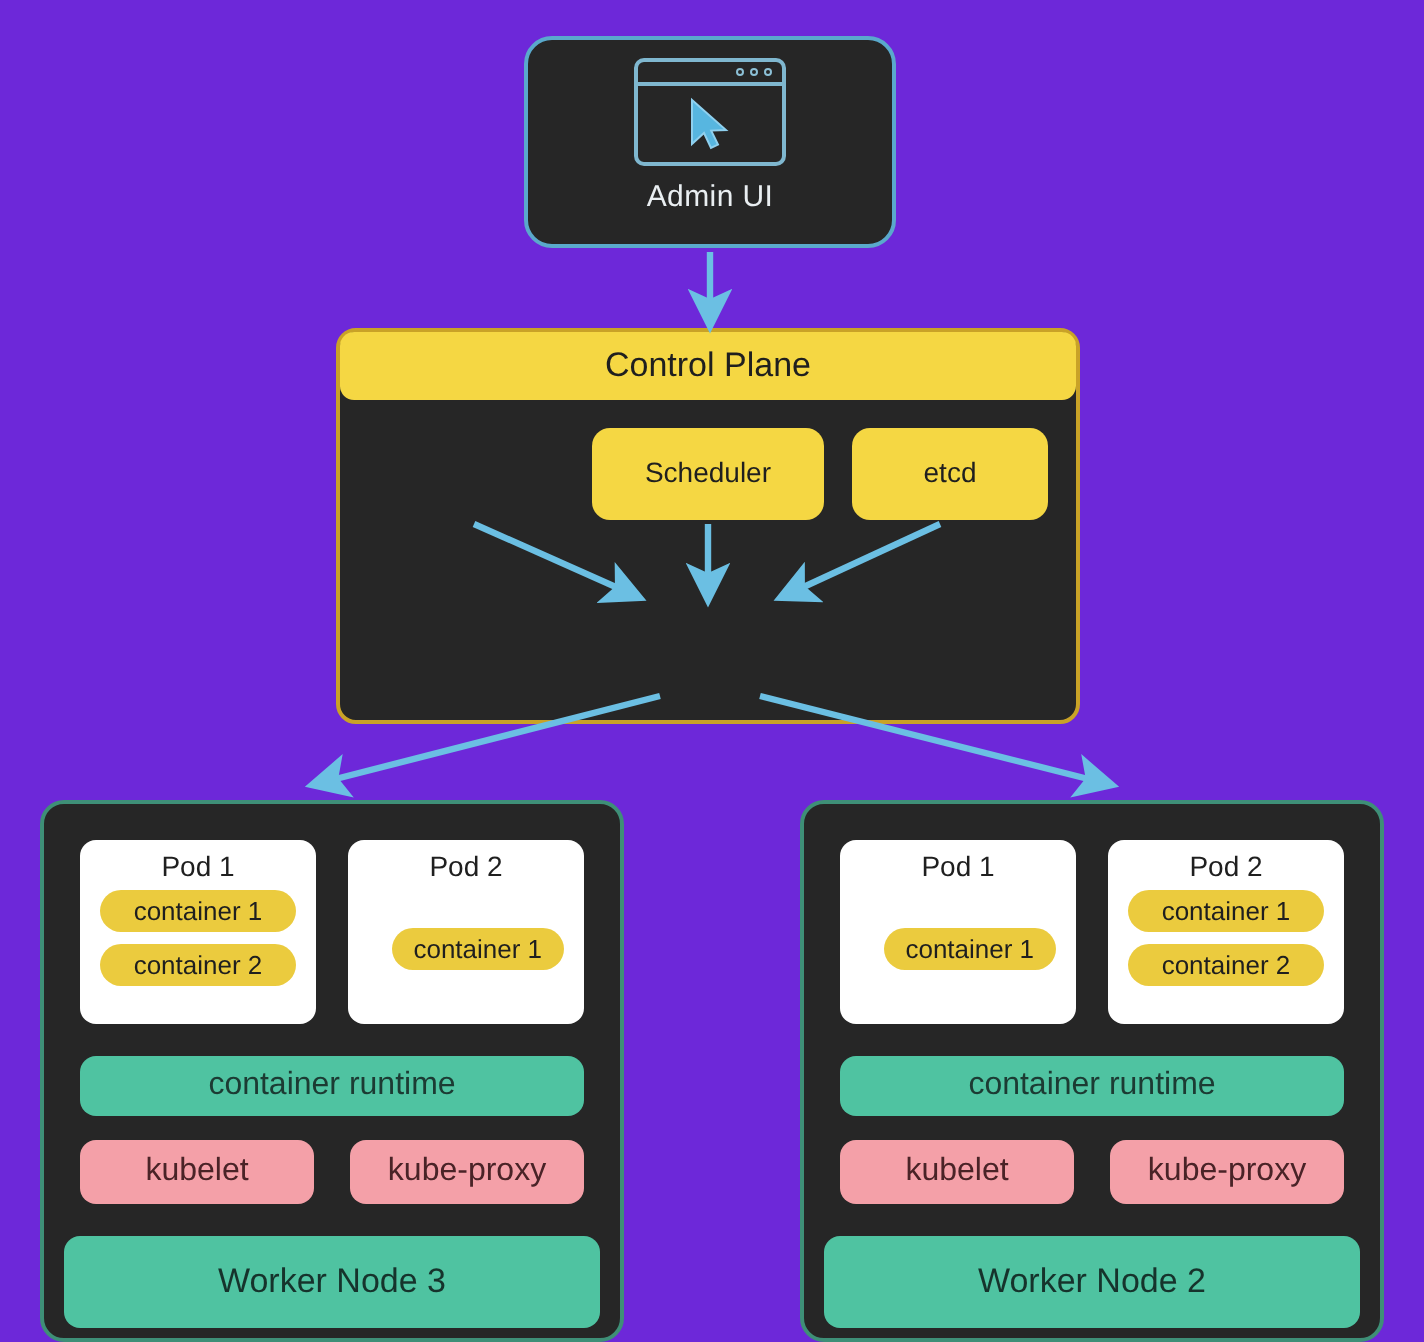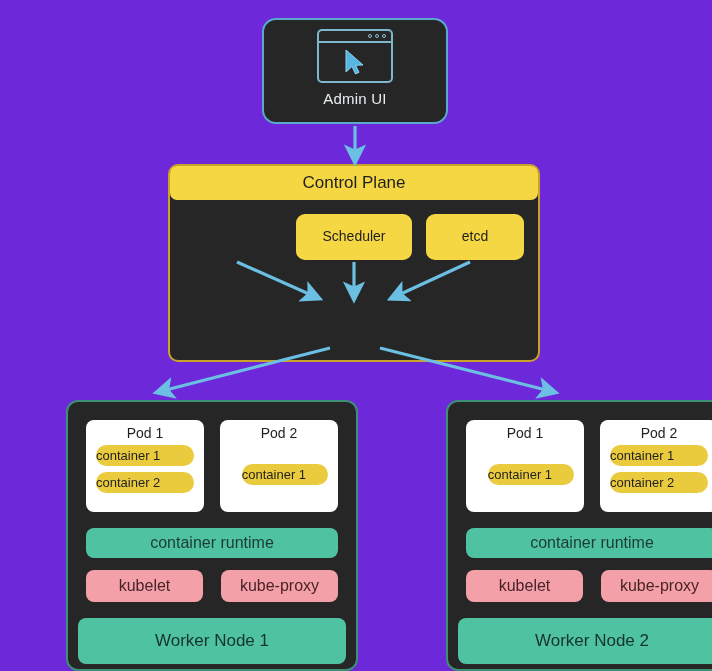--- a/index.html
+++ b/index.html
@@ -141,21 +141,20 @@
   #cp-api-server        { left: 296px; top: 302px; width: 116px; height: 44px; }
 
   
   .worker-node {
     position: absolute;
     border: 2px solid #3e8f77;
     border-radius: 12px;
     box-sizing: border-box;
     background: #262626;
     z-index: 3;
-    margin-left: 46px;
   }
   #worker-node-1 { left: 20px;  top: 400px; width: 292px; height: 271px; }
   #worker-node-2 { left: 400px; top: 400px; width: 292px; height: 271px; }
 
   .pods-row {
     position: absolute;
     left: 18px;
     right: 18px;
     top: 18px;
     height: 92px;
@@ -183,20 +182,21 @@
     display: flex;
     flex-direction: column;
     gap: 6px;
   }
   .pod-containers.centered { justify-content: center; padding-bottom: 8px; }
   .container-pill {
     background: #ebcb3e;
     border-radius: 11px;
     color: #1f1f1f;
     font-size: 13px;
+    text-align: center;
     padding: 3px 0;
     width: 100%;
     box-sizing: border-box;
   }
   .container-pill.indent { width: 88%; align-self: flex-end; }
 
   .runtime-bar {
     position: absolute;
     left: 18px;
     right: 18px;
@@ -321,21 +321,21 @@
 
     </div>
 
     <div class="runtime-bar">container runtime</div>
 
     <div class="agents-row">
       <div class="agent-pill">kubelet</div>
       <div class="agent-pill">kube-proxy</div>
     </div>
 
-    <div class="node-footer">Worker Node 1</div>
+    <div class="node-footer">Worker Node 3</div>
   </div>
 
   <div class="worker-node" id="worker-node-2">
 
     <div class="pods-row">
 
       <div class="pod">
         <div class="pod-title">Pod 1</div>
         <div class="pod-containers centered">
           <div class="container-pill indent">container 1</div>

